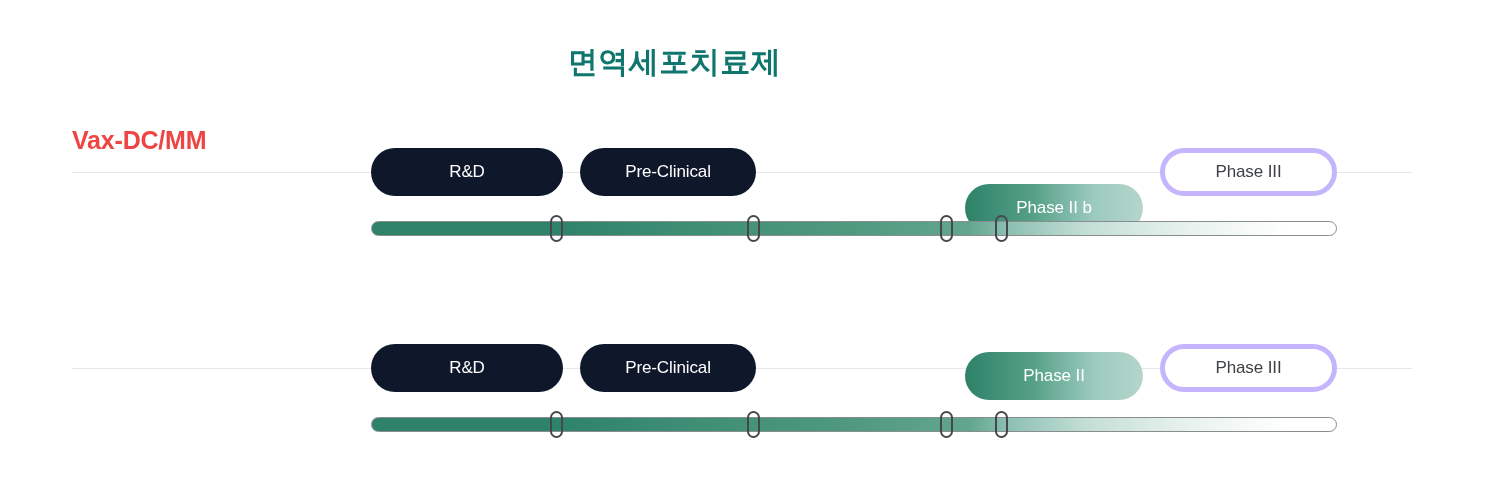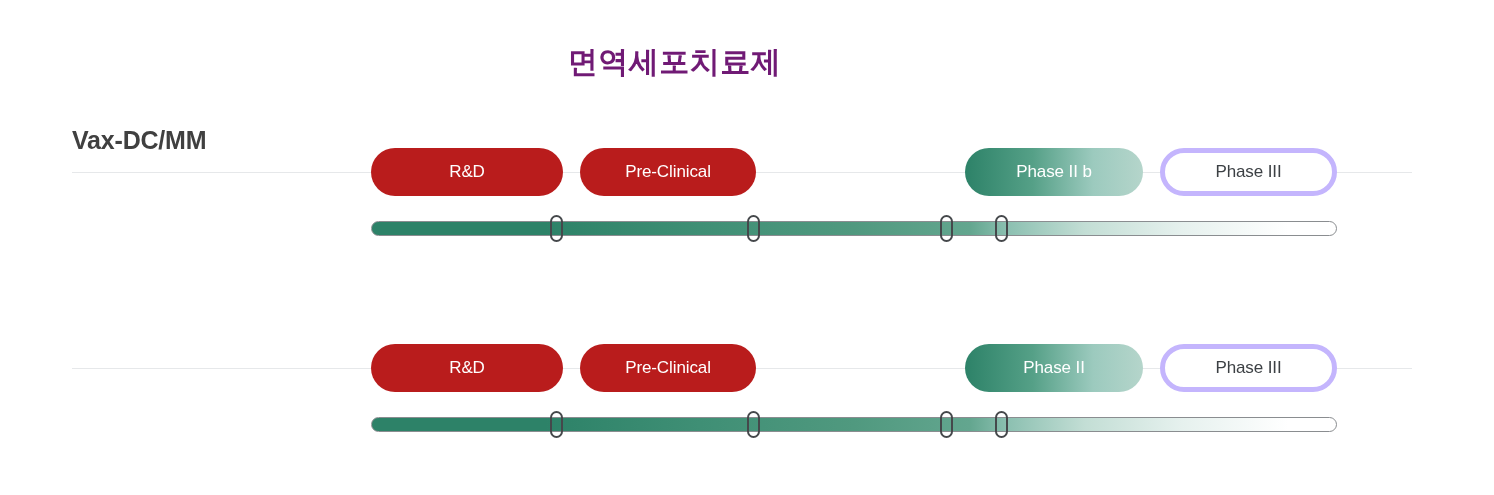--- a/index.html
+++ b/index.html
@@ -19,40 +19,40 @@
   
   .chart-title {
     position: absolute;
     left: 0;
     top: 42px;
     width: 1349px;
     text-align: center;
     font-size: 30px;
     font-weight: 700;
     letter-spacing: 0.5px;
-    color: #701a75;
+    color: #0f766e;
   }
 
   
   .pipeline-row {
     position: absolute;
     left: 0;
     width: 1494px;
     height: 130px;
   }
   .pipeline-row.row-0 { top: 110px; }
   .pipeline-row.row-1 { top: 306px; }
 
   .row-label {
     position: absolute;
     left: 72px;
     top: 16px;
     font-size: 25px;
     font-weight: 700;
-    color: #404040;
+    color: #ef4444;
     letter-spacing: -0.2px;
     white-space: nowrap;
   }
 
   
   .stage-baseline {
     position: absolute;
     left: 72px;
     top: 62px;
     width: 1340px;
@@ -75,21 +75,21 @@
     border-radius: 24px;
     box-sizing: border-box;
     display: flex;
     align-items: center;
     justify-content: center;
     font-size: 17px;
     letter-spacing: -0.1px;
     white-space: nowrap;
   }
   .stage.done {
-    background: #b91c1c;
+    background: #0f172a;
     color: #ffffff;
   }
   .stage.current {
     background: linear-gradient(90deg, #2d8268 0%, #55a087 38%, #9ccabe 72%, #b5d5cb 100%);
     color: #ffffff;
   }
   .stage.todo {
     background: #ffffff;
     border: 5px solid #c4b5fd;
     color: #3c4044;
@@ -145,21 +145,21 @@
     <div class="pipeline-row row-0">
       <div class="row-label">Vax-DC/MM</div>
       <div class="stage-baseline"></div>
       <div class="stages">
         <div class="stage done" style="left: 0px; width: 192px;">
           <span>R&amp;D</span>
         </div>
         <div class="stage done" style="left: 209px; width: 176px;">
           <span>Pre-Clinical</span>
         </div>
-        <div class="stage current" style="left: 594px; width: 178px;">
+        <div class="stage current" style="left: 594px; width: 178px; margin-top: 36px;">
           <span>Phase II b</span>
         </div>
         <div class="stage todo" style="left: 789px; width: 177px;">
           <span>Phase III</span>
         </div>
       </div>
       <div class="track-wrap">
         <div class="track"></div>
         <div class="marker" style="left: 19.2%;"></div>
         <div class="marker" style="left: 39.5%;"></div>
@@ -169,21 +169,21 @@
     </div>
     <div class="pipeline-row row-1">
       <div class="stage-baseline"></div>
       <div class="stages">
         <div class="stage done" style="left: 0px; width: 192px;">
           <span>R&amp;D</span>
         </div>
         <div class="stage done" style="left: 209px; width: 176px;">
           <span>Pre-Clinical</span>
         </div>
-        <div class="stage current" style="left: 594px; width: 178px;">
+        <div class="stage current" style="left: 594px; width: 178px; margin-top: 8px;">
           <span>Phase II</span>
         </div>
         <div class="stage todo" style="left: 789px; width: 177px;">
           <span>Phase III</span>
         </div>
       </div>
       <div class="track-wrap">
         <div class="track"></div>
         <div class="marker" style="left: 19.2%;"></div>
         <div class="marker" style="left: 39.5%;"></div>

